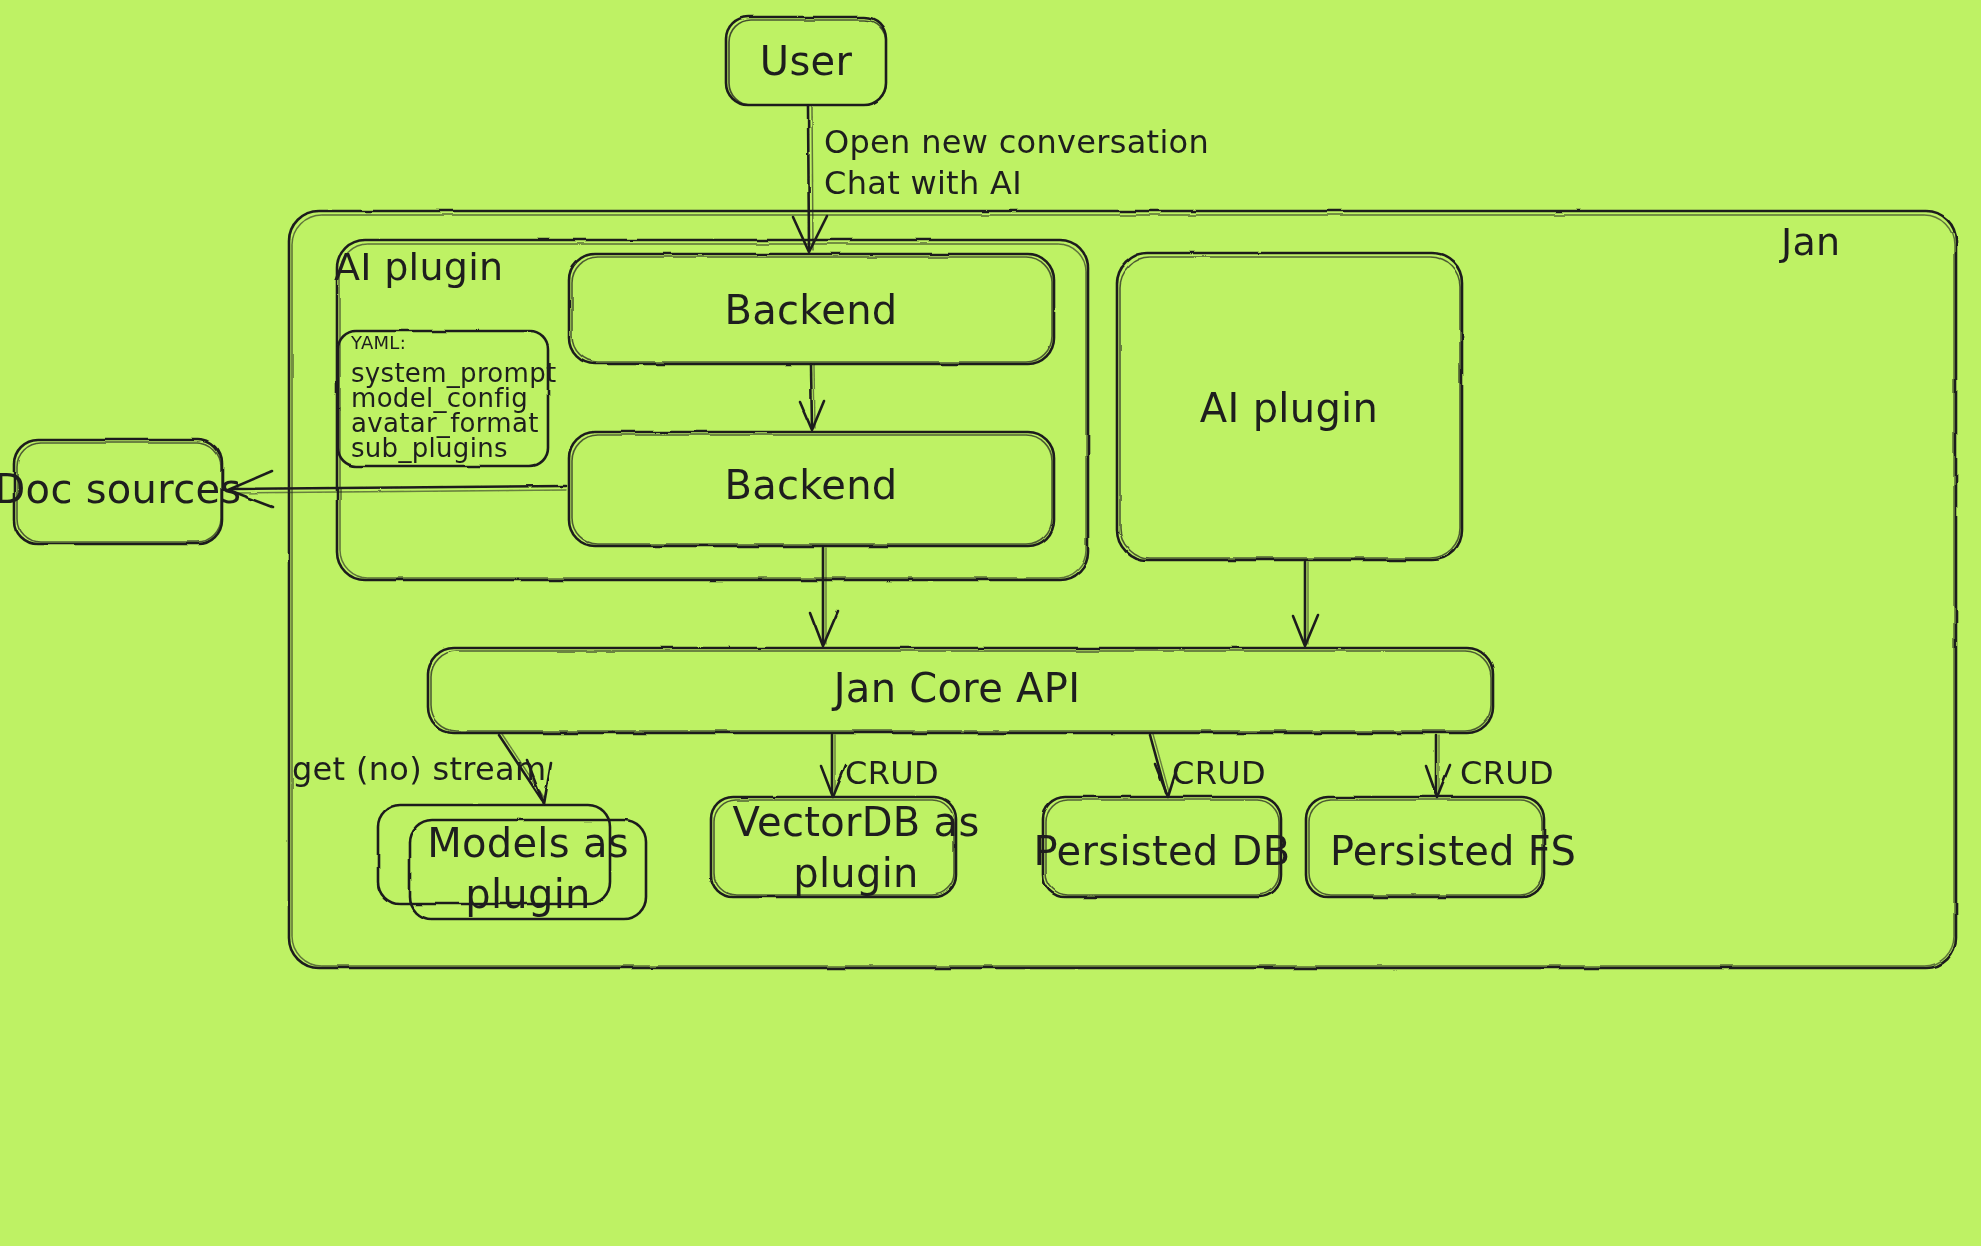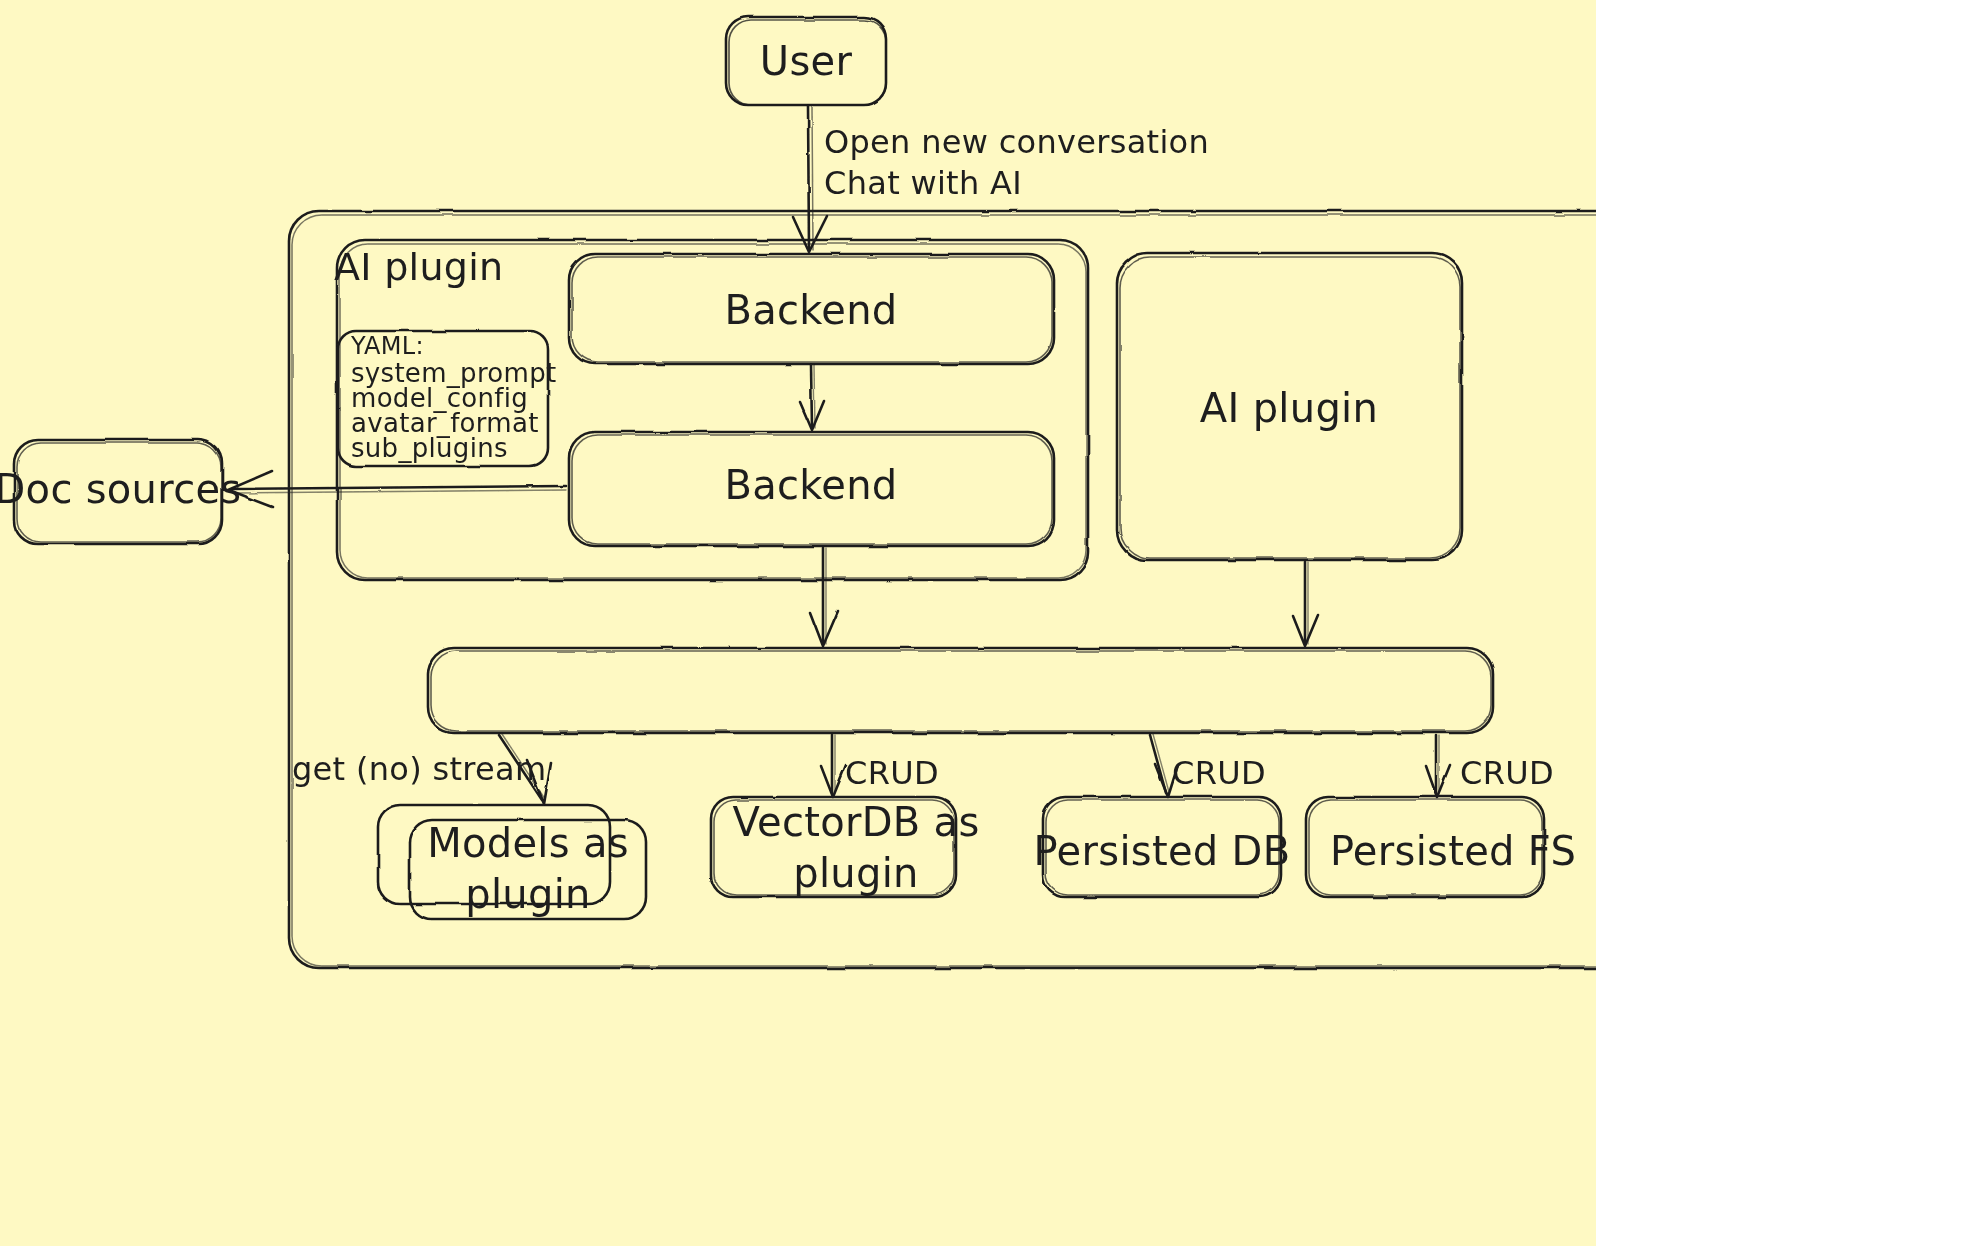--- a/index.html
+++ b/index.html
@@ -2,23 +2,23 @@
 <html><head>
 <meta charset="utf-8">
 <style>
   html, body {
     margin: 0;
     padding: 0;
     background: #ffffff;
   }
   #canvas {
     position: relative;
-    width: 1596px;
+    width: 1981px;
     height: 1246px;
-    background: #fef9c3;
+    background: #bef264;
     overflow: hidden;
     font-family: "DejaVu Sans", sans-serif;
   }
   #sketch {
     position: absolute;
     left: 0; top: 0;
     width: 1981px;
     height: 1246px;
   }
   .lbl {
@@ -33,21 +33,21 @@
   .lbl.center {
     text-align: center;
     transform: translate(-50%, -50%);
   }
   .lbl.left {
     text-align: left;
   }
   .node-title { font-size: 40px; }
   .group-title { font-size: 38px; }
   .edge-label { font-size: 32px; }
-  .yaml-head { font-size: 24px; }
+  .yaml-head { font-size: 18px; }
   .yaml-item { font-size: 26px; }
   .hit {
     position: absolute;
     background: transparent;
   }
 </style>
 </head>
 <body>
 
 <div id="canvas">
@@ -200,20 +200,21 @@
   <div class="lbl left yaml-item" style="left:351px; top:432px;">sub_plugins</div>
 
   <div class="lbl center node-title" style="left:811px; top:311px;">Backend</div>
 
   <div class="lbl center node-title" style="left:811px; top:486px;">Backend</div>
 
   <div class="lbl center node-title" style="left:1289px; top:409px;">AI plugin</div>
 
   <div class="lbl center node-title" style="left:118px; top:490px;">Doc sources</div>
 
+  <div class="lbl center node-title" style="left:957px; top:689px;">Jan Core API</div>
 
   <div class="lbl center node-title" style="left:528px; top:869px;">Models as
 plugin</div>
 
   <div class="lbl center node-title" style="left:833px; top:848px;padding-left:46px;">VectorDB as
 plugin</div>
 
   <div class="lbl center node-title" style="left:1162px; top:852px;">Persisted DB</div>
 
   <div class="lbl center node-title" style="left:1453px; top:852px;">Persisted FS</div>

